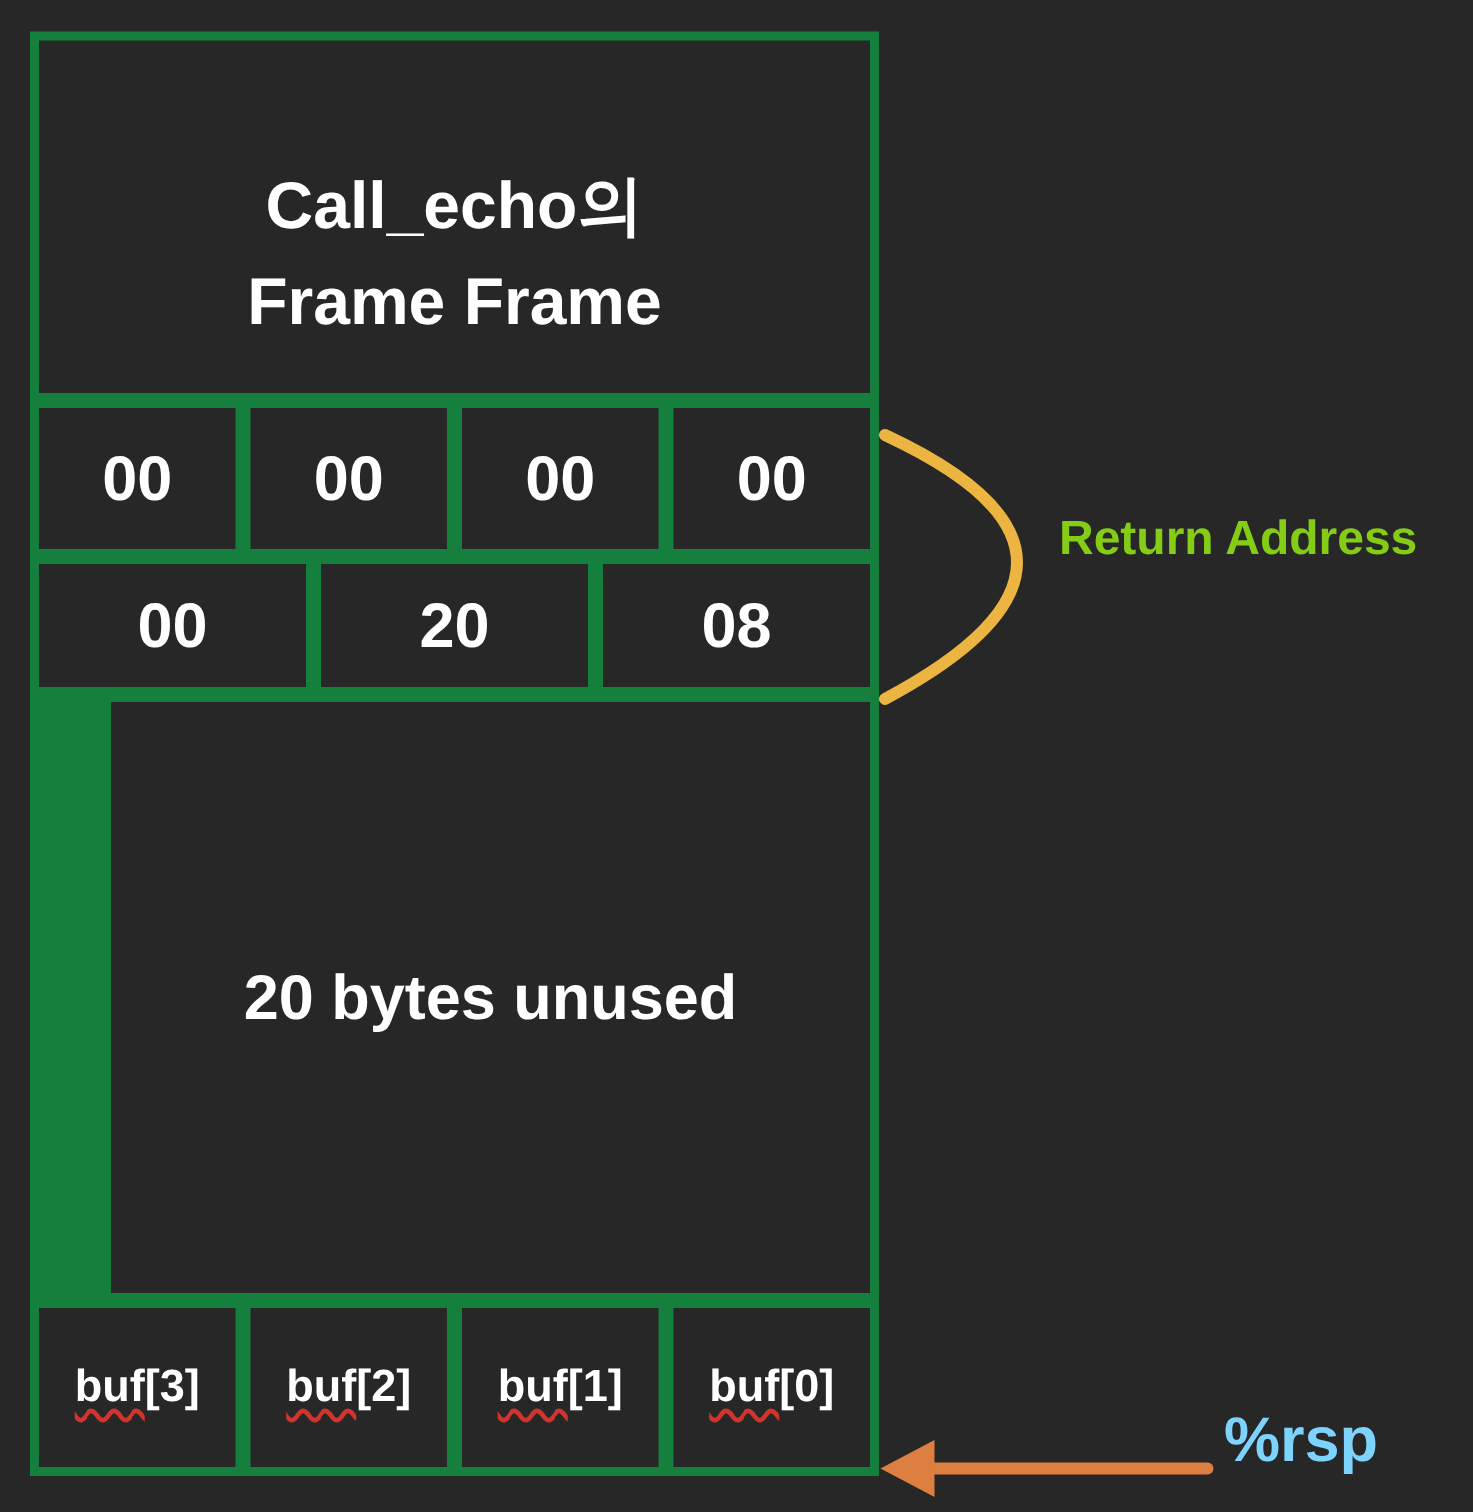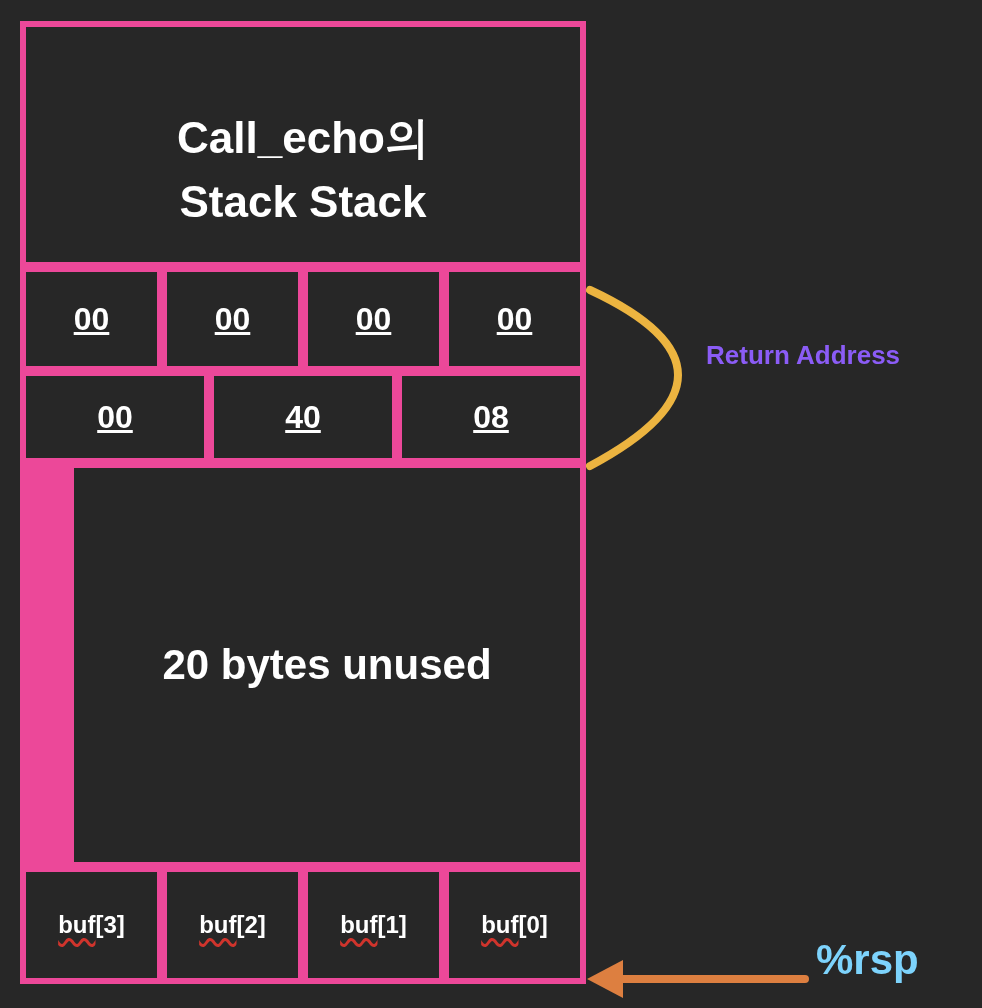--- a/index.html
+++ b/index.html
@@ -3,80 +3,80 @@
 <meta charset="utf-8">
 <style>
   html, body { margin:0; padding:0; background:#272727; }
   .stage {
     position:relative; width:982px; height:1008px; background:#272727;
     overflow:hidden; font-family:"Liberation Sans", sans-serif;
     font-weight:bold; color:#ffffff;
   }
   .stack-frame-box {
     position:absolute; left:20px; top:21px; width:566px; height:963px;
-    background:#ec4899; box-sizing:border-box; padding:6px;
+    background:#15803d; box-sizing:border-box; padding:6px;
     display:flex; flex-direction:column; gap:10px;
   }
   .section { background:#272727; }
   .title-section {
     height:235px; box-sizing:border-box; padding-top:50px;
     display:flex; flex-direction:column; align-items:center; justify-content:center;
     text-align:center;
   }
   .title-line { font-size:44px; line-height:64px; }
   .byte-row { display:flex; gap:10px; }
   .row1 { height:94px; }
   .row2 { height:82px; }
   .cell {
     flex:1; background:#272727;
     display:flex; align-items:center; justify-content:center;
   }
-  .hex-cell { font-size:32px;text-decoration:underline; }
+  .hex-cell { font-size:42px; }
   .unused-section {
     flex:1; display:flex; align-items:center; justify-content:center;
     font-size:42px;
     margin-left:48px;
   }
   .buf-row { height:106px; }
-  .buf-cell { font-size:24px; }
+  .buf-cell { font-size:30px; }
   .buf-word {
     text-decoration-line:underline;
     text-decoration-style:wavy;
     text-decoration-color:#d0342c;
     text-decoration-thickness:3px;
     text-underline-offset:5px;
   }
   .annotation-label { position:absolute; white-space:nowrap; }
-  .return-label { left:706px; top:340px; font-size:26px; color:#8b5cf6; }
+  .return-label { left:706px; top:340px; font-size:32px; color:#84cc16; }
   .rsp-label { left:816px; top:936px; font-size:42px; color:#7dd3fc; }
   .brace-svg { position:absolute; left:580px; top:278px; }
   .arrow-svg { position:absolute; left:583px; top:958px; }
 </style>
 </head>
 <body>
 
 <div class="stage">
 
   <div class="stack-frame-box">
 
     <div class="section title-section">
       <div class="title-line">Call_echo의</div>
-      <div class="title-line">Stack Stack</div>
+      <div class="title-line">Frame Frame</div>
     </div>
 
     <div class="byte-row row1">
       <div class="cell hex-cell">00</div>
       <div class="cell hex-cell">00</div>
       <div class="cell hex-cell">00</div>
       <div class="cell hex-cell">00</div>
     </div>
 
     <div class="byte-row row2">
       <div class="cell hex-cell">00</div>
-      <div class="cell hex-cell">40</div>
+      <div class="cell hex-cell">20</div>
       <div class="cell hex-cell">08</div>
     </div>
 
     <div class="section unused-section">
       <span>20 bytes unused</span>
     </div>
 
     <div class="byte-row buf-row">
       <div class="cell buf-cell">
         <span class="buf-word">buf</span>

